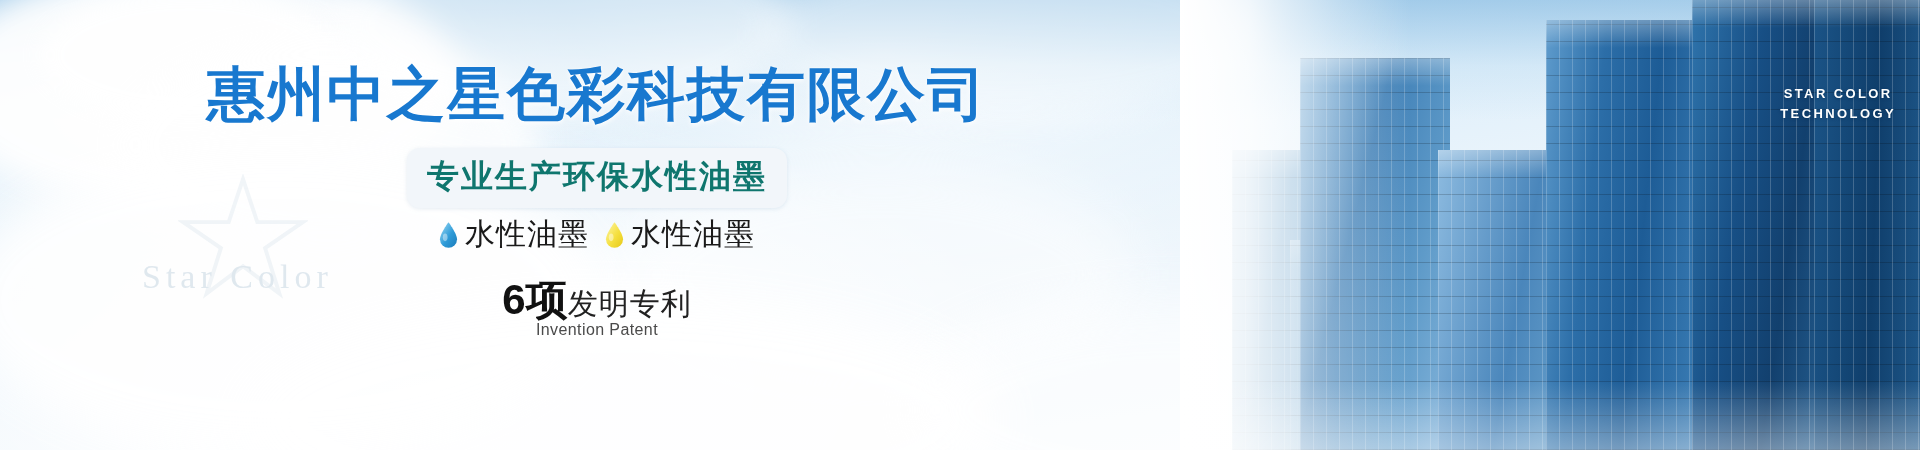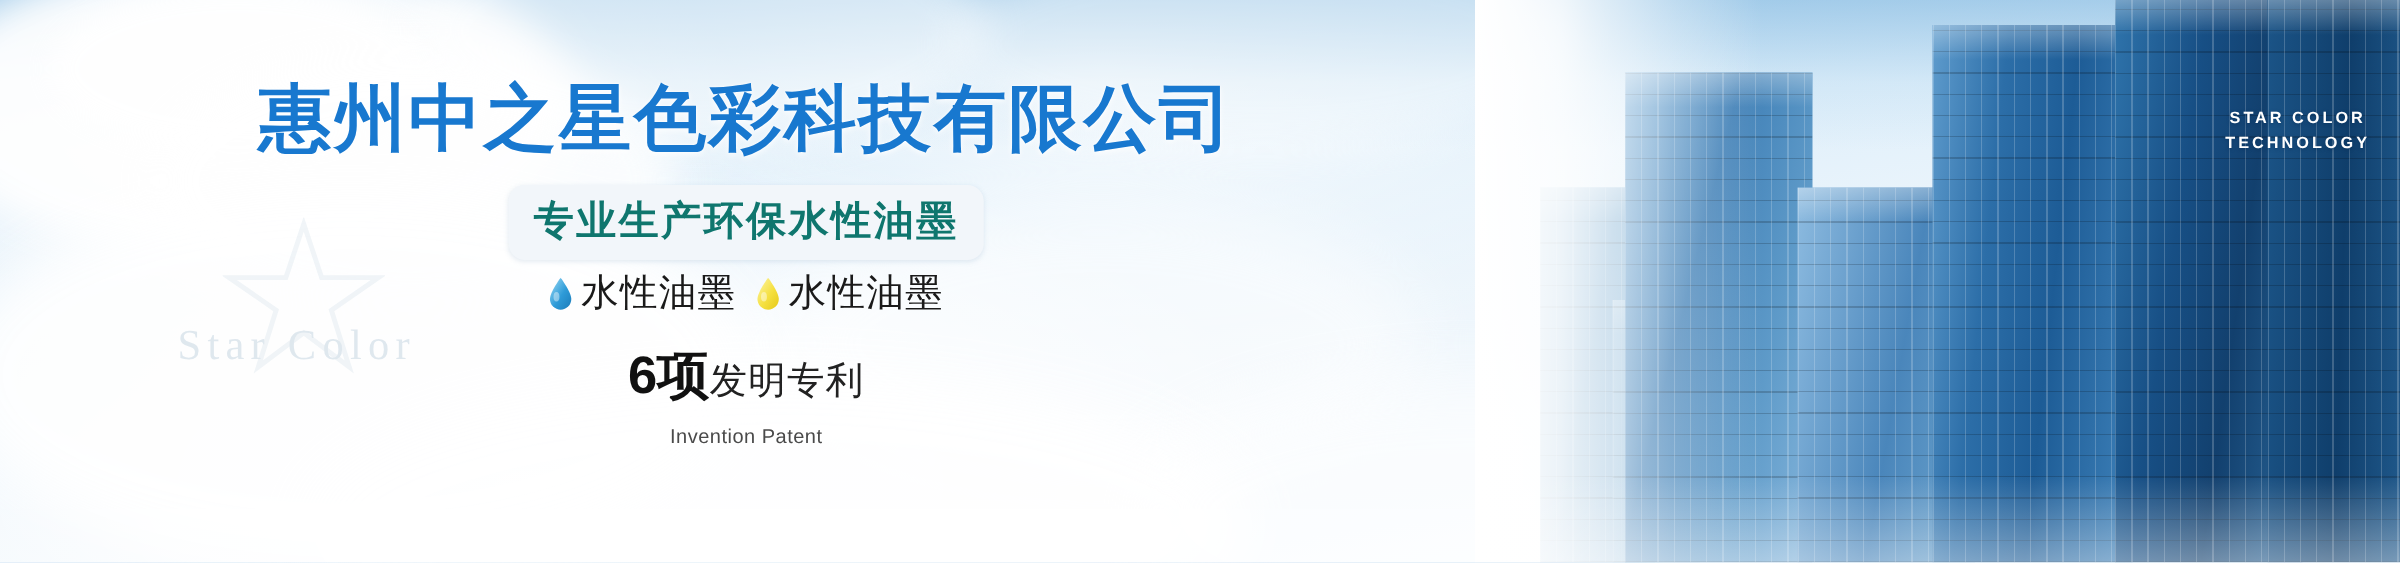--- a/index.html
+++ b/index.html
@@ -160,21 +160,21 @@
   }
   .badge { text-align:center; }
   .badge-cn { white-space:nowrap; line-height:1;text-align:right; }
   .badge-big {
     font-size:42px; font-weight:700; color:#111; letter-spacing:0px;
   }
   .badge-small {
     font-size:30px; font-weight:500; color:#222; letter-spacing:1px;
   }
   .badge-en {
-    margin-top:20px;
+    margin-top:0;
     font-size:16px;
     color:#4a4a4a;
     letter-spacing:.4px;
     white-space:nowrap;
   }
 </style>
 </head>
 <body>
 
 <div id="banner">

